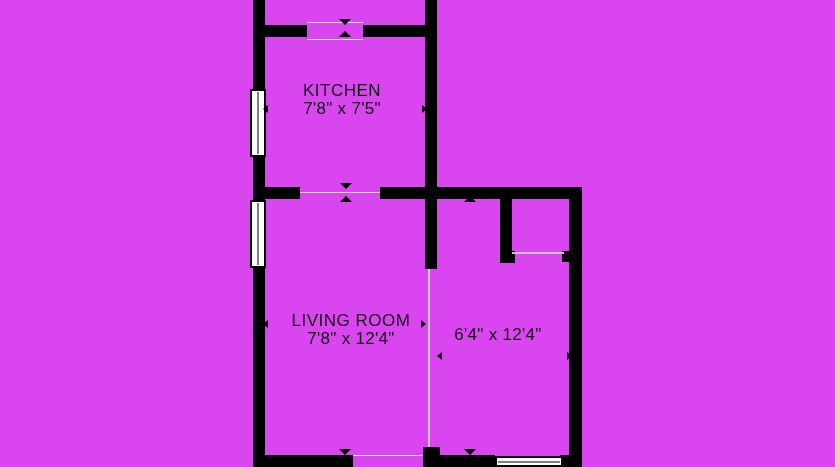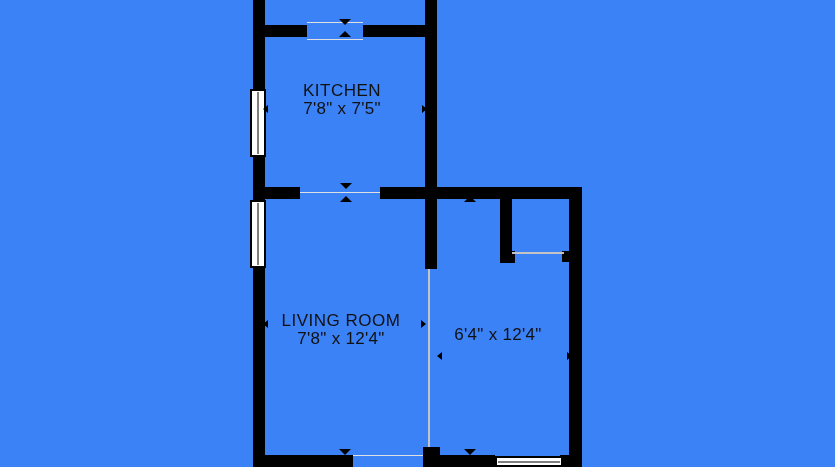--- a/index.html
+++ b/index.html
@@ -1,17 +1,17 @@
 <!DOCTYPE html>
 <html><head>
 <meta charset="utf-8">
 <style>
   html,body { margin:0; padding:0; background:#ffffff; }
   .canvas {
-    position:relative; width:835px; height:467px; background:#3b82f6;
+    position:relative; width:835px; height:467px; background:#d946ef;
     overflow:hidden; font-family:"Liberation Sans", sans-serif;
   }
   .wall { position:absolute; background:#000000; }
   .thinline { position:absolute; background:#e0e0e0; }
   .divline { position:absolute; background:#c4c4c4; }
   .window {
     position:absolute; background:#ffffff; border:2px solid #000000;
     box-sizing:border-box; z-index:5;
   }
   .pane-v { position:absolute; left:50%; top:1px; bottom:1px; width:1px;
@@ -20,21 +20,21 @@
     transform:translateY(-50%); background:#000000; }
   .arr { position:absolute; width:0; height:0; z-index:6; }
   .arr.up    { border-left:6px solid transparent; border-right:6px solid transparent; border-bottom:6px solid #000; }
   .arr.down  { border-left:6px solid transparent; border-right:6px solid transparent; border-top:6px solid #000; }
   .arr.left  { border-top:4.5px solid transparent; border-bottom:4.5px solid transparent; border-right:5px solid #000; }
   .arr.right { border-top:4.5px solid transparent; border-bottom:4.5px solid transparent; border-left:5px solid #000; }
   .room-label { position:absolute; width:200px; text-align:center; color:#111111; z-index:7; }
   .room-name  { display:block; font-size:17px; line-height:18px; letter-spacing:0.5px; }
   .room-dims  { display:block; font-size:17px; line-height:18.5px; letter-spacing:0.3px; }
   .lbl-kitchen { left:242px; top:82px; }
-  .lbl-living  { left:241px; top:312px; }
+  .lbl-living  { left:251px; top:312px; }
   .lbl-bedroom { left:398px; top:326px; }
 </style>
 </head>
 <body>
 
 <div class="canvas">
 
   <div class="wall" style="left:253px; top:0; width:12px; height:467px;"></div>
   <div class="wall" style="left:425px; top:0; width:12px; height:269px;"></div>
   <div class="wall" style="left:265px; top:25px; width:42px; height:12px;"></div>

